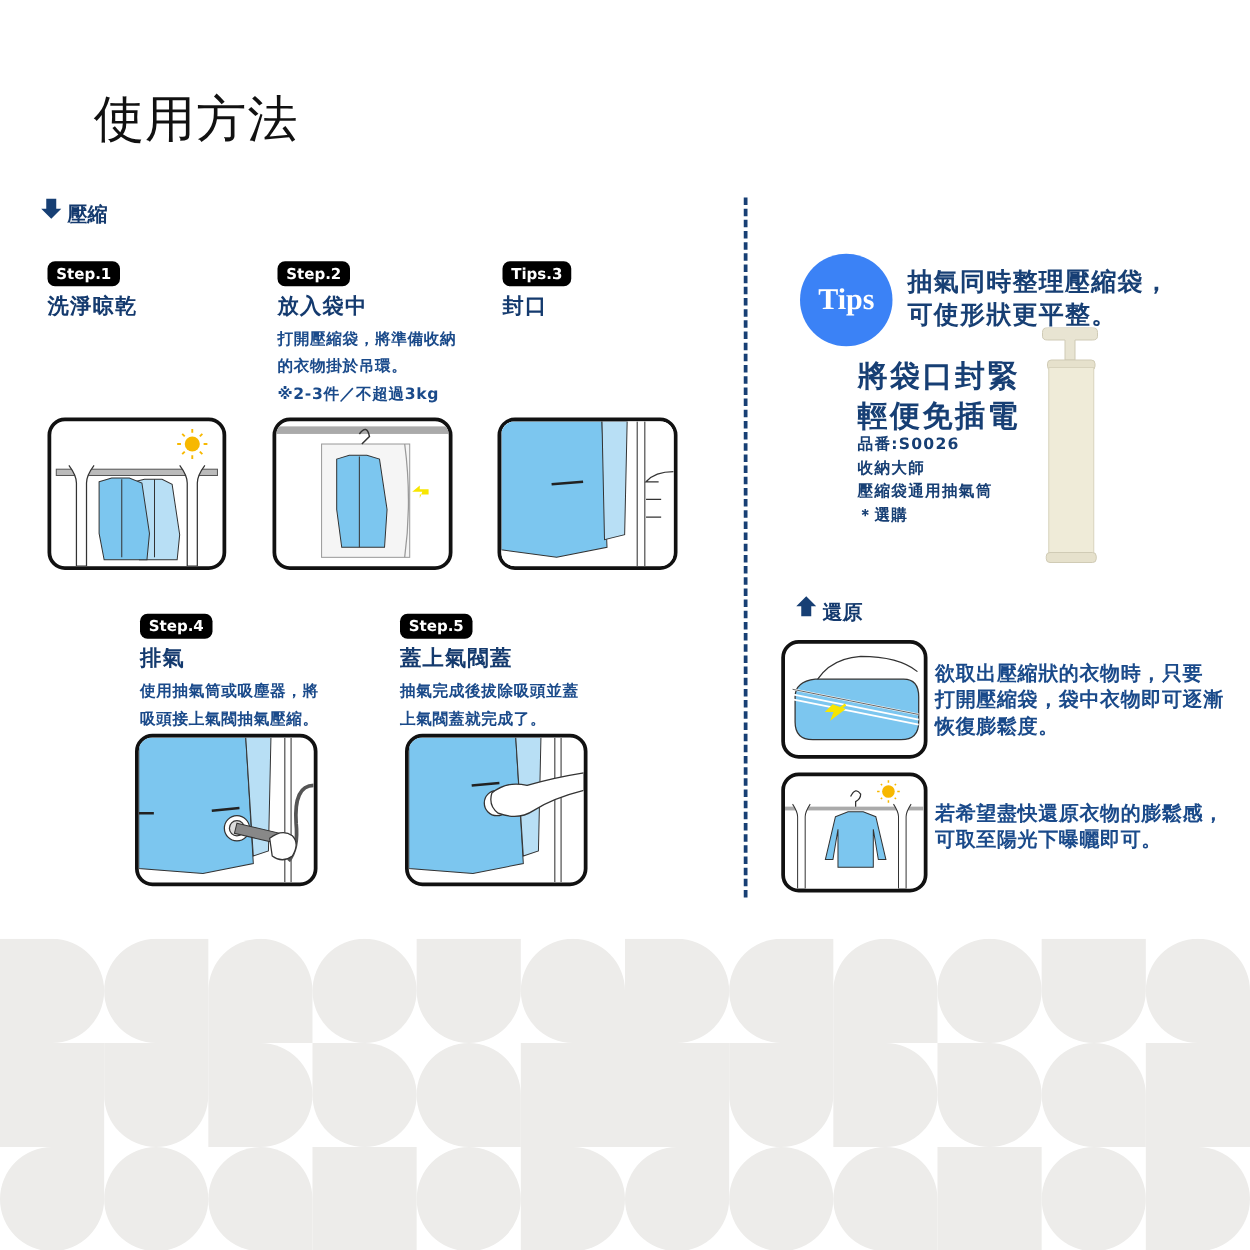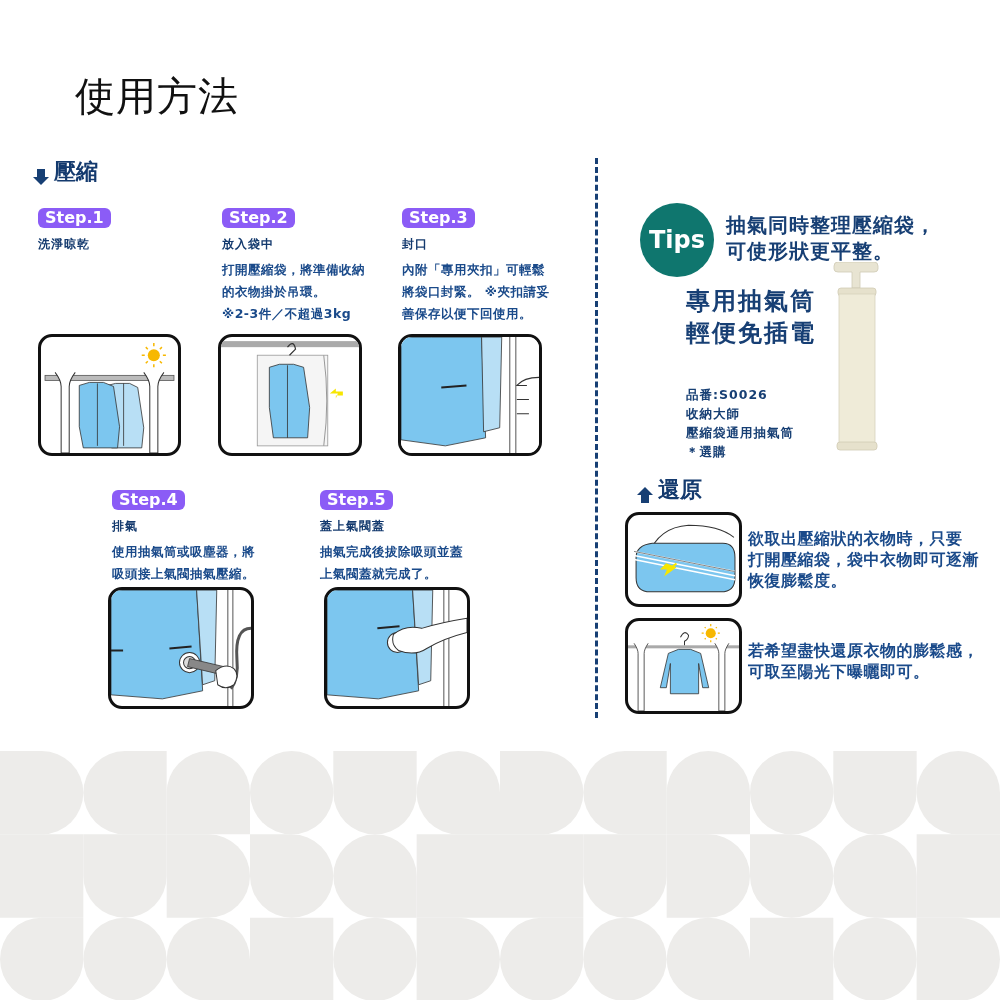--- a/index.html
+++ b/index.html
@@ -1,33 +1,33 @@
 <!DOCTYPE html>
 <html><head>
 <meta charset="utf-8">
 <style>
   html, body { margin:0; padding:0; }
   body { width:1000px; height:1000px; position:relative; background:#ffffff; overflow:hidden;
          font-family:"DejaVu Sans","Liberation Sans",sans-serif; color:#143a6e; }
   .abs { position:absolute; }
   .page-title { left:75px; top:72px; font-size:40px; color:#111; font-weight:normal; letter-spacing:1px; line-height:48px; }
-  .section-head { font-size:22px; font-weight:bold; color:#143a6e; line-height:28px; display:flex; align-items:flex-end; gap:4px; }
+  .section-head { font-size:16px; font-weight:bold; color:#143a6e; line-height:28px; display:flex; align-items:flex-start; gap:4px; }
   .section-head svg { display:block; }
-  .step-badge { background:#8b5cf6; color:#fff; font-weight:bold; font-size:16px; border-radius:6px; padding:2px 7px; line-height:16px; display:inline-block; }
-  .step-title { font-size:12px; font-weight:bold; color:#143a6e; margin-top:5px; line-height:22px; letter-spacing:1px;}
+  .step-badge { background:#000000; color:#fff; font-weight:bold; font-size:12px; border-radius:6px; padding:2px 7px; line-height:16px; display:inline-block; }
+  .step-title { font-size:17px; font-weight:bold; color:#143a6e; margin-top:5px; line-height:22px; letter-spacing:1px;}
   .step-desc { font-size:12.5px; font-weight:bold; color:#1a4a8a; line-height:22px; margin-top:4px; letter-spacing:0.5px; white-space:pre-line; }
   .step { width:180px; }
   .frame { border:3.5px solid #111; border-radius:14px; background:#fff; overflow:hidden; box-sizing:border-box; }
   .frame svg { display:block; width:100%; height:100%; }
   .divider { left:595px; top:158px; width:0; height:560px; border-left:3px dashed #173f74; }
-  .tips-circle { left:640px; top:203px; width:74px; height:74px; border-radius:50%; background:#0f766e; color:#fff;
-                 font-weight:bold; font-size:24px; display:flex; align-items:center; justify-content:center; }
+  .tips-circle { left:640px; top:203px; width:74px; height:74px; border-radius:50%; background:#3b82f6; color:#fff;
+                 font-weight:bold; font-size:24px; display:flex; align-items:center; justify-content:center;font-family:Liberation Serif, serif; }
   .tips-text { left:726px; top:212px; font-size:20px; font-weight:bold; color:#173f74; line-height:26px; white-space:pre-line; letter-spacing:1px; }
   .pump-title { left:686px; top:285px; font-size:24px; font-weight:bold; color:#173f74; line-height:32px; white-space:pre-line; letter-spacing:2px; }
-  .pump-info { left:686px; top:345px; font-size:12.5px; font-weight:bold; color:#173f74; line-height:19px; letter-spacing:1px;margin-top:40px; }
+  .pump-info { left:686px; top:345px; font-size:12.5px; font-weight:bold; color:#173f74; line-height:19px; letter-spacing:1px; }
   .restore-text { font-size:16px; font-weight:bold; color:#1a4a8a; line-height:21px; white-space:pre-line; letter-spacing:0.5px; }
   .pattern { left:0; top:751px; width:1000px; height:249px; }
 </style>
 </head>
 <body>
 
 <div class="abs page-title">使用方法</div>
 
 <div class="abs section-head" style="left:32px; top:158px;">
   <span>
@@ -80,25 +80,22 @@
     <rect x="36" y="18" width="70" height="90" fill="#f5f5f5" stroke="#999" stroke-width="0.8"></rect>
     <path d="M102 18 q6 45 0 90" fill="none" stroke="#999" stroke-width="1"></path>
     <path d="M66 10 q6 -8 8 2 l-6 6" fill="none" stroke="#333" stroke-width="1.2"></path>
     <path d="M48 30 l10 -3 h14 l10 3 l6 40 l-2 30 h-34 l-4 -30z" fill="#7cc6ef" stroke="#333" stroke-width="0.8"></path>
     <line x1="66" y1="28" x2="66" y2="100" stroke="#333" stroke-width="0.8"></line>
     <path d="M116 56 h-8 l6 -5 v3 h7 v4 h-7 v3z" fill="#f7e600"></path>
   </svg>
 </div>
 
 <div class="abs step" style="left:402px; top:208px;">
-  <span class="step-badge">Step.3</span>
+  <span class="step-badge">Tips.3</span>
   <div class="step-title">封口</div>
-  <div class="step-desc">內附「專用夾扣」可輕鬆
-將袋口封緊。 ※夾扣請妥
-善保存以便下回使用。</div>
 </div>
 <div class="abs frame" style="left:398px; top:334px; width:144px; height:122px;">
   <svg viewBox="0 0 137 115">
     <rect x="0" y="0" width="137" height="115" fill="#fff"></rect>
     <path d="M30 0 h50 l4 100 l-40 8 l-44 -6 v-102z" fill="#7cc6ef" stroke="#333" stroke-width="0.8"></path>
     <path d="M80 0 h20 l-2 90 l-16 4z" fill="#b8dff5" stroke="#333" stroke-width="0.8"></path>
     <line x1="40" y1="50" x2="65" y2="48" stroke="#222" stroke-width="2"></line>
     <line x1="108" y1="0" x2="108" y2="115" stroke="#555" stroke-width="1"></line>
     <line x1="114" y1="0" x2="114" y2="115" stroke="#555" stroke-width="1"></line>
     <path d="M137 40 q-15 0 -22 8 h10 m-10 14 h12 m-12 14 h12" fill="#fff" stroke="#333" stroke-width="1"></path>
@@ -143,21 +140,21 @@
     <circle cx="70" cy="52" r="10" fill="#fff" stroke="#333" stroke-width="1"></circle>
     <path d="M66 44 q12 -10 28 -6 q20 -6 45 -10 v14 q-24 6 -40 16 q-12 8 -28 2 q-8 -6 -5 -16z" fill="#fff" stroke="#333" stroke-width="1"></path>
   </svg>
 </div>
 
 <div class="abs divider"></div>
 
 <div class="abs tips-circle">Tips</div>
 <div class="abs tips-text">抽氣同時整理壓縮袋，
 可使形狀更平整。</div>
-<div class="abs pump-title">專用抽氣筒
+<div class="abs pump-title">將袋口封緊
 輕便免插電</div>
 <div class="abs pump-info">
   <div>品番:S0026</div>
   <div>收納大師</div>
   <div>壓縮袋通用抽氣筒</div>
   <div>＊選購</div>
 </div>
 <div class="abs" style="left:828px; top:262px; width:56px; height:195px;">
   <svg width="56" height="195" viewBox="0 0 56 195">
     <path d="M6 4 q0 -4 4 -4 h36 q4 0 4 4 v3 q0 3 -4 3 h-14 v16 h-8 v-16 h-14 q-4 0 -4 -3z" fill="#e8e4d2" stroke="#cfcab5" stroke-width="0.8"></path>

